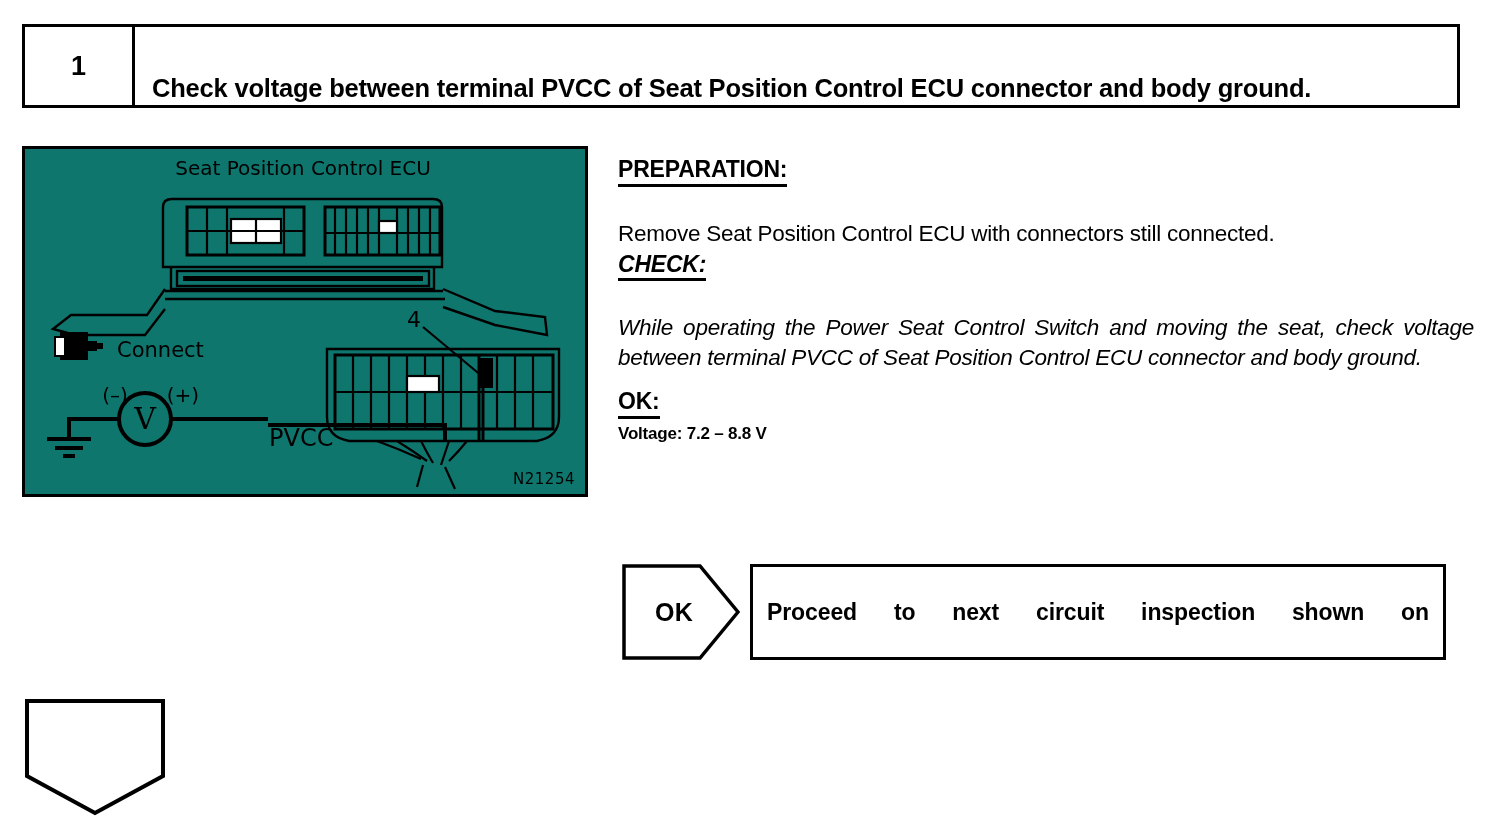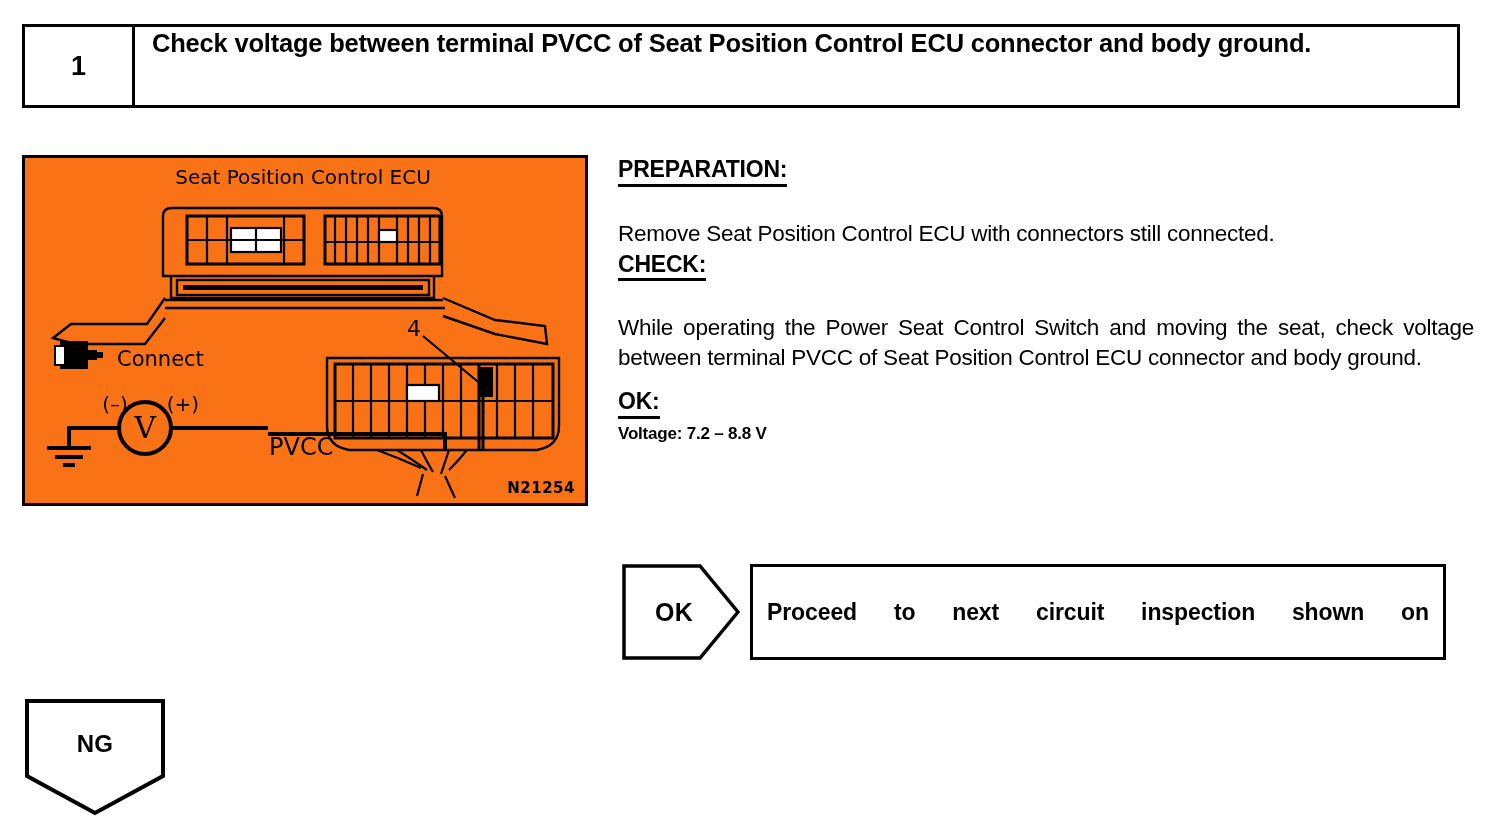--- a/index.html
+++ b/index.html
@@ -38,50 +38,50 @@
     flex: 0 0 110px;
   }
   #step-number {
     font-size: 27px;
     font-weight: bold;
     letter-spacing: 0px;
   }
   #step-title-cell {
     flex: 1 1 auto;
     display: flex;
-    align-items: flex-start;
+    align-items: flex-end;
     padding-left: 17px;
     padding-right: 4px;
   }
   #step-title {
     font-size: 25.5px;
     font-weight: bold;
     line-height: 1.30;
     letter-spacing: -0.2px;
     width: 1260px;
   }
 
   
   #diagram-panel {
     position: absolute;
     left: 22px;
-    top: 155px;
+    top: 146px;
     width: 566px;
     height: 351px;
     border: 3px solid #000;
-    background: #f97316;
+    background: #0f766e;
     overflow: hidden;
   }
   #diagram-svg { display:block; width:100%; height:100%; }
   #figure-id {
     position: absolute;
     right: 10px;
     bottom: 6px;
     font-size: 15px;
-    font-weight: bold;
+    font-weight: normal;
     letter-spacing: 0.5px;
     font-family: "DejaVu Sans", sans-serif;
   }
 
   
   #instructions {
     position: absolute;
     left: 618px;
     top: 157px;
     width: 856px;
@@ -104,21 +104,21 @@
     margin-bottom: 3px;
     margin-top: 32px;
   }
   .bold-line {
     font-size: 17px;
     font-weight: bold;
     line-height: 1.30;
     letter-spacing: -0.2px;
   }
   #prep-block { margin-bottom: 1px; }
-  #check-block { margin-top: 2px; }
+  #check-block { margin-top: 2px; font-style: italic; }
   #ok-block { margin-top: 16px; }
 
   
   #ok-result-row {
     position: absolute;
     left: 622px;
     top: 564px;
     width: 852px;
     height: 96px;
   }
@@ -355,16 +355,15 @@
       <div id="ok-result-text">
         <span class="l1">Proceed to next circuit inspection shown on</span>
       </div>
     </div>
   </div>
 
   <div id="ng-shape">
     <svg width="142" height="118" viewBox="0 0 142 118" xmlns="http://www.w3.org/2000/svg">
       <path d="M3,3 L139,3 L139,78 L71,115 L3,78 Z" fill="#fff" stroke="#000" stroke-width="4" stroke-linejoin="miter"></path>
     </svg>
-    <div id="ng-label">NG</div>
   </div>
 
 </div>
 
 </body></html>

